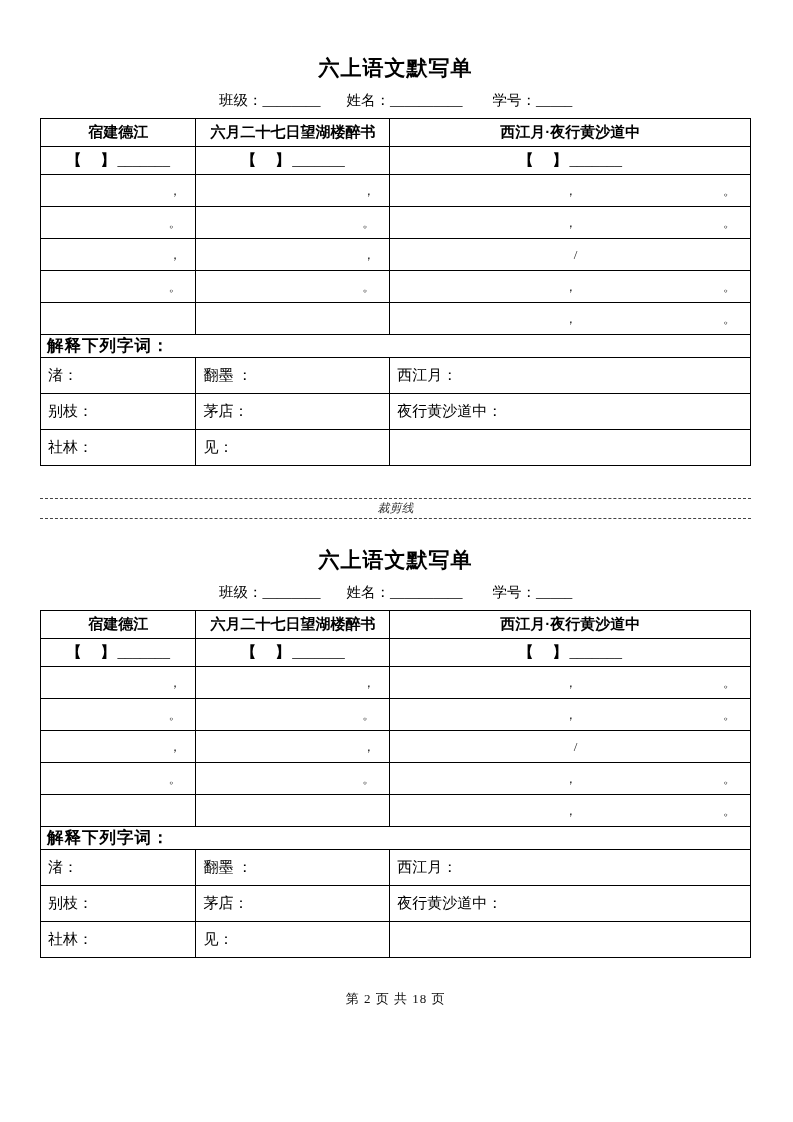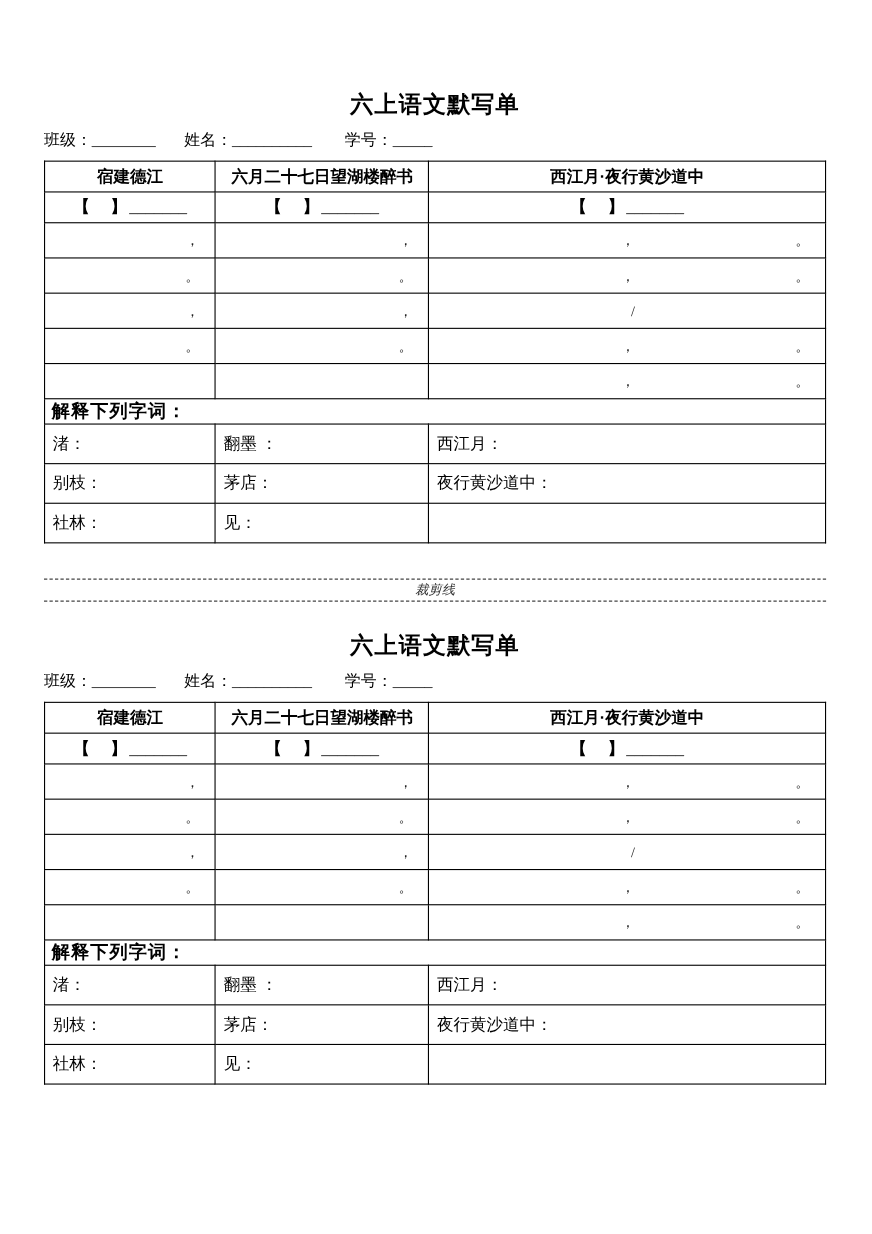--- a/index.html
+++ b/index.html
@@ -3,35 +3,36 @@
 <meta charset="utf-8">
 <style>
   * { margin: 0; padding: 0; box-sizing: border-box; }
   html, body { background: #ffffff; }
   .page {
     width: 793px;
     height: 1122px;
     background: #ffffff;
     color: #000000;
     font-family: "Liberation Serif", "DejaVu Serif", serif;
-    padding: 83px 42px 0 40px;
+    padding: 55px 42px 0 40px;
     overflow: hidden;
     position: relative;
   }
   
   .sheet-title {
     text-align: center;
     font-family: "Liberation Sans", "DejaVu Sans", sans-serif;
     font-weight: bold;
     font-size: 21px;
     line-height: 26px;
     letter-spacing: 1px;
     margin-bottom: 10px;
   }
   .info-line {
+    text-align: center;
     font-size: 14.5px;
     line-height: 19px;
     margin-bottom: 8px;
     white-space: nowrap;
   }
   .info-line .blank { letter-spacing: 0; }
   .info-gap { display: inline-block; width: 26px; }
   .info-gap2 { display: inline-block; width: 30px; }
 
   table.sheet-table {
@@ -324,14 +325,15 @@
     </tr>
     <tr>
       <td class="word-cell">社林：</td>
       <td class="word-cell">见：</td>
       <td class="word-cell"></td>
     </tr>
   </tbody>
       </table>
 </section>
 
+  <div class="page-footer">第 2 页 共 18 页</div>
 
 </div>
 
 </body></html>

